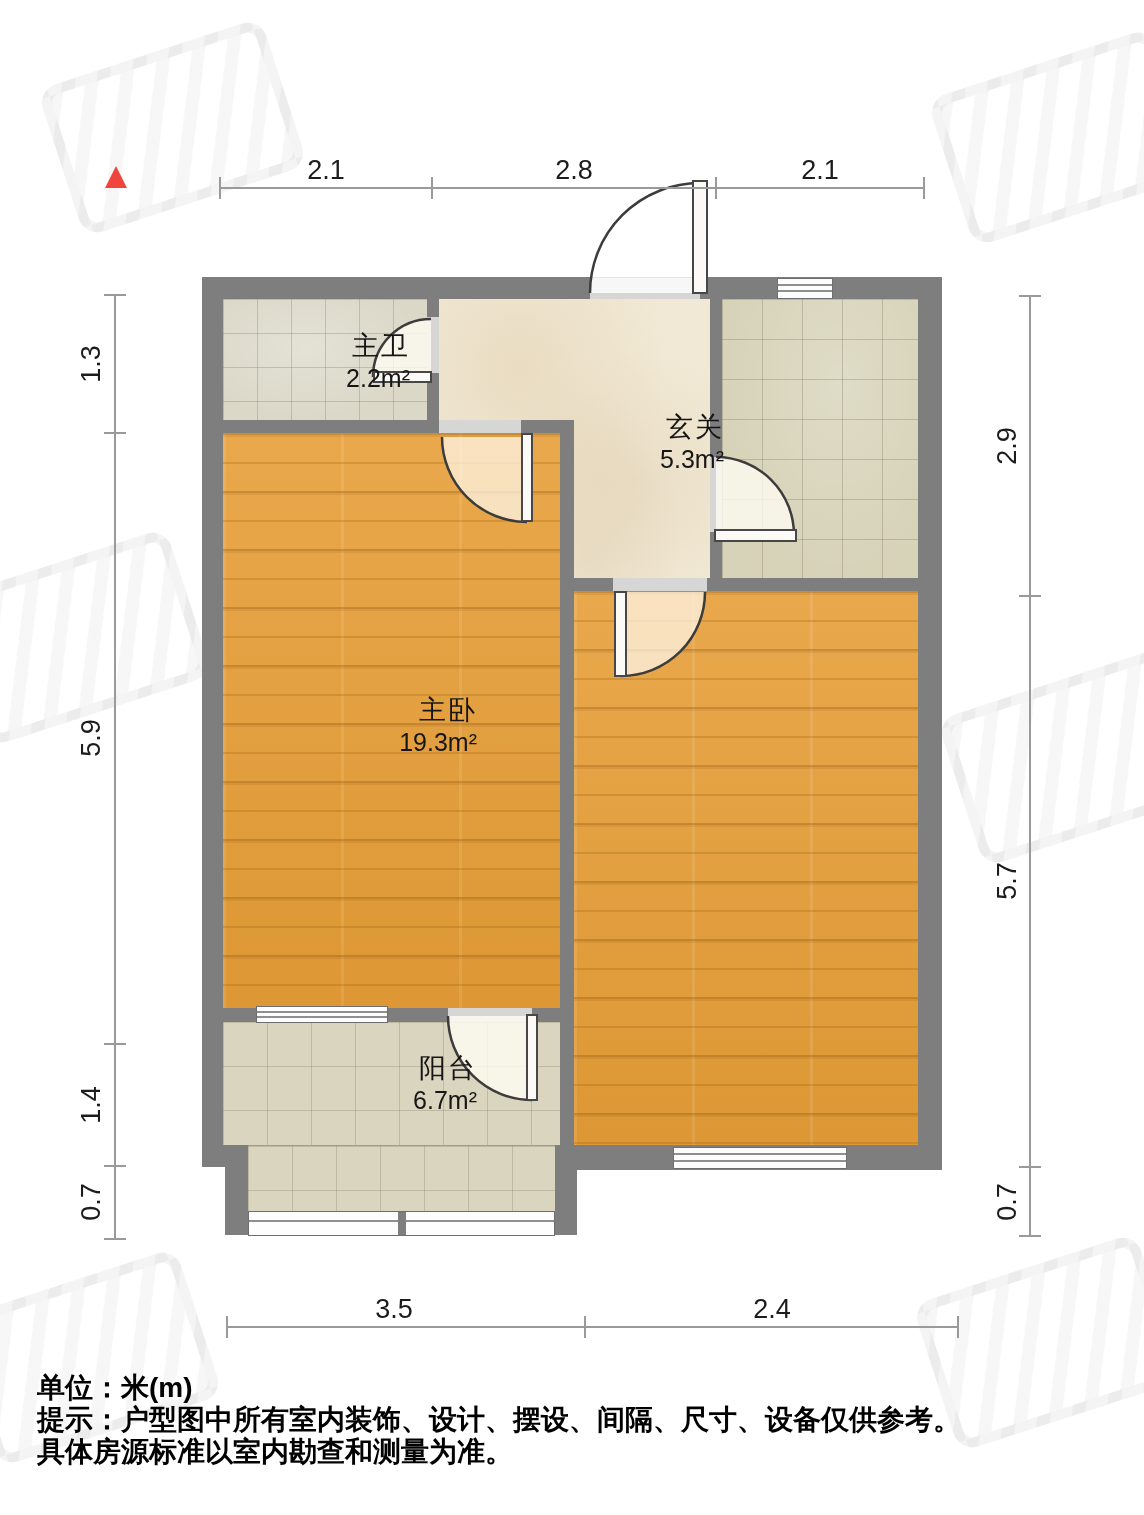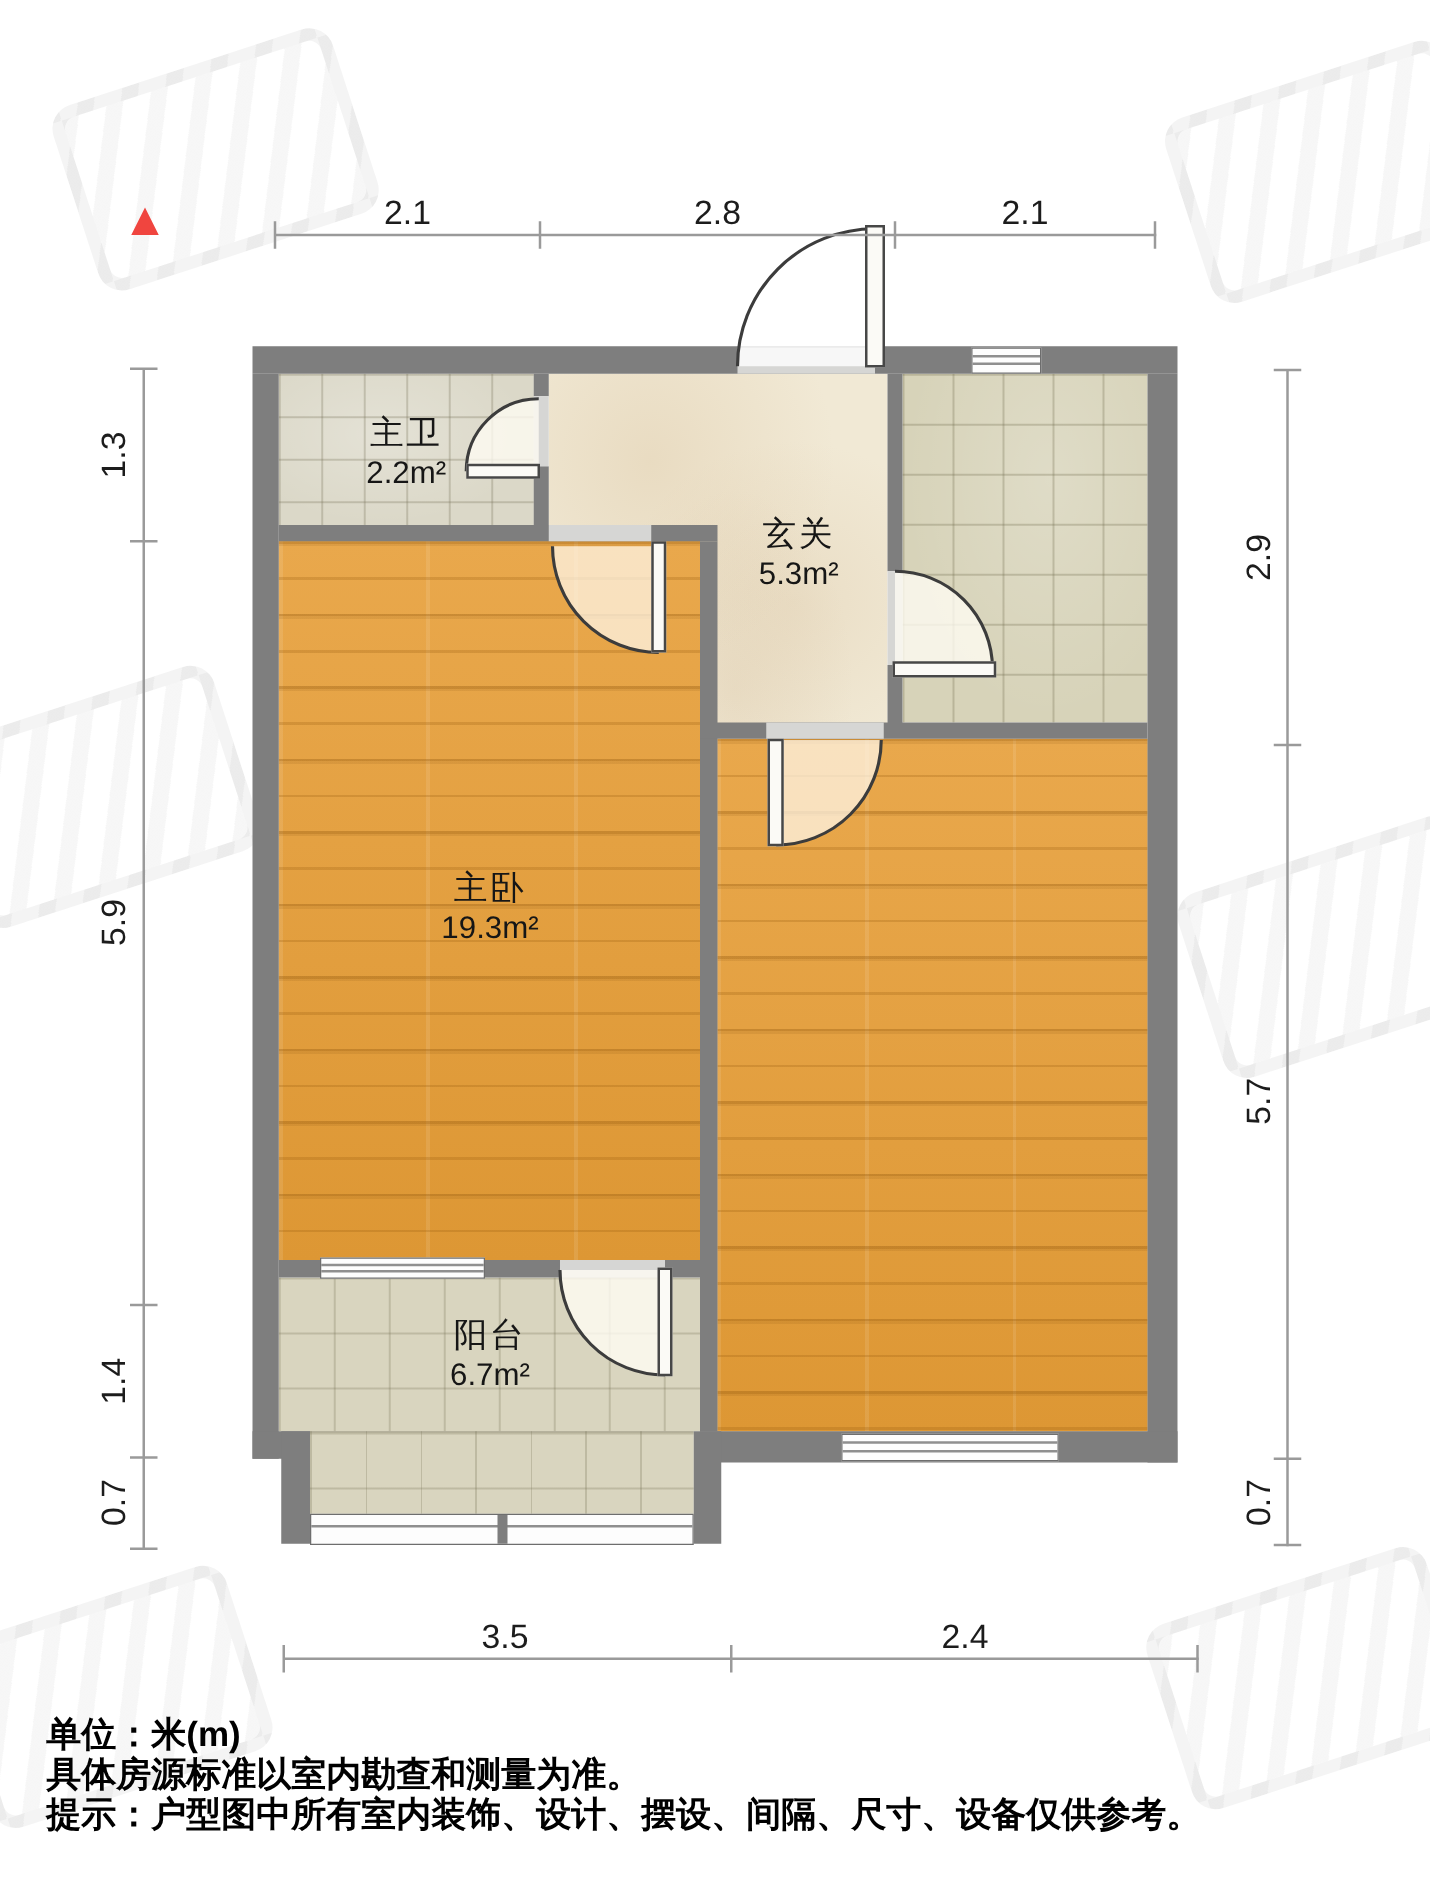--- a/index.html
+++ b/index.html
@@ -33,21 +33,21 @@
                      repeating-linear-gradient(180deg,rgba(120,70,8,.12) 0 4px,transparent 4px 58px),
                      repeating-linear-gradient(90deg,rgba(255,255,255,.10) 0 3px,transparent 3px 118px),
                      linear-gradient(180deg,#e9a84c,#dd9734);}
   
   .win{position:absolute;background:#fdfdfd;border:1.5px solid #6e6e6e;box-sizing:border-box;}
   .wline{position:absolute;left:0;right:0;height:2px;background:#8f8f8f;}
   .mullion{position:absolute;top:0;bottom:0;width:8px;background:#7e7e7e;}
   
   .leaf{position:absolute;background:#fbfaf6;border:2px solid #474747;box-sizing:border-box;}
   
-  .roomlbl{position:absolute;width:170px;text-align:center;color:#161616;}
+  .roomlbl{position:absolute;width:170px;text-align:right;color:#161616;}
   .roomlbl .nm{display:block;font-size:27px;line-height:33px;letter-spacing:2px;}
   .roomlbl .ar{display:block;font-size:25px;line-height:31px;letter-spacing:0;}
   
   .dimline{position:absolute;background:#9a9a9a;}
   .tick{position:absolute;background:#9a9a9a;}
   .dimlbl{position:absolute;width:100px;height:30px;text-align:center;
           font-size:27px;line-height:30px;color:#1c1c1c;}
   .rot{transform:rotate(-90deg);}
   
   .north{position:absolute;width:0;height:0;
@@ -173,21 +173,21 @@
   <div class="tick" style="left:715px;top:177px;width:2px;height:22px;"></div>
   <div class="tick" style="left:923px;top:177px;width:2px;height:22px;"></div>
   <div class="dimlbl" style="left:276px;top:155px;">2.1</div>
   <div class="dimlbl" style="left:524px;top:155px;">2.8</div>
   <div class="dimlbl" style="left:770px;top:155px;">2.1</div>
 
   <div class="dimline" style="left:227px;top:1326px;width:732px;height:2px;"></div>
   <div class="tick" style="left:226px;top:1316px;width:2px;height:22px;"></div>
   <div class="tick" style="left:584px;top:1316px;width:2px;height:22px;"></div>
   <div class="tick" style="left:957px;top:1316px;width:2px;height:22px;"></div>
-  <div class="dimlbl" style="left:354px;top:1294px;">3.5</div>
+  <div class="dimlbl" style="left:344px;top:1294px;">3.5</div>
   <div class="dimlbl" style="left:722px;top:1294px;">2.4</div>
 
   <div class="dimline" style="left:114px;top:295px;width:2px;height:945px;"></div>
   <div class="tick" style="left:104px;top:294px;width:22px;height:2px;"></div>
   <div class="tick" style="left:104px;top:432px;width:22px;height:2px;"></div>
   <div class="tick" style="left:104px;top:1043px;width:22px;height:2px;"></div>
   <div class="tick" style="left:104px;top:1165px;width:22px;height:2px;"></div>
   <div class="tick" style="left:104px;top:1238px;width:22px;height:2px;"></div>
   <div class="dimlbl rot" style="left:41px;top:349px;">1.3</div>
   <div class="dimlbl rot" style="left:41px;top:723px;">5.9</div>
@@ -198,17 +198,17 @@
   <div class="tick" style="left:1019px;top:295px;width:22px;height:2px;"></div>
   <div class="tick" style="left:1019px;top:595px;width:22px;height:2px;"></div>
   <div class="tick" style="left:1019px;top:1166px;width:22px;height:2px;"></div>
   <div class="tick" style="left:1019px;top:1235px;width:22px;height:2px;"></div>
   <div class="dimlbl rot" style="left:957px;top:431px;">2.9</div>
   <div class="dimlbl rot" style="left:957px;top:866px;">5.7</div>
   <div class="dimlbl rot" style="left:957px;top:1187px;">0.7</div>
 
   <div class="footer">
     <div>单位：米(m)</div>
+    <div>提示：户型图中所有室内装饰、设计、摆设、间隔、尺寸、设备仅供参考。</div>
     <div>具体房源标准以室内勘查和测量为准。</div>
-    <div>提示：户型图中所有室内装饰、设计、摆设、间隔、尺寸、设备仅供参考。</div>
   </div>
 
 </div>
 
 </body></html>

